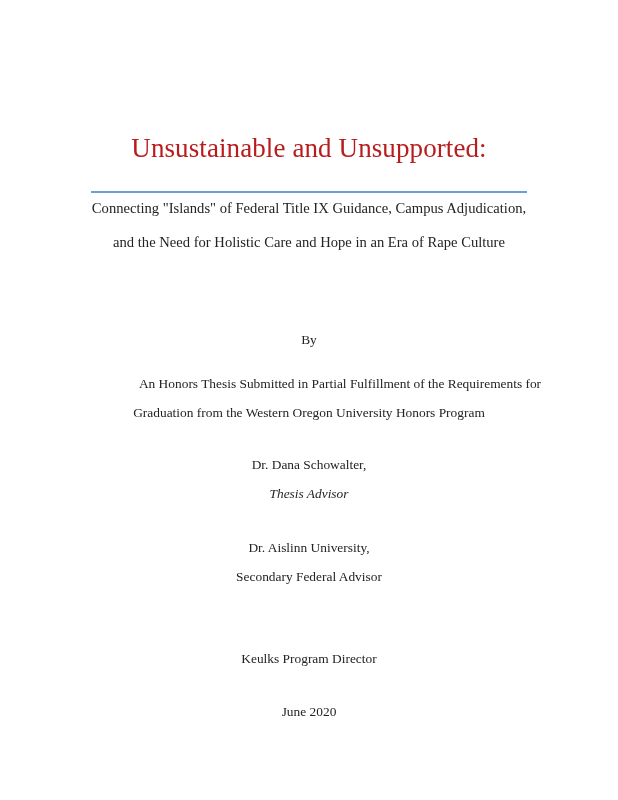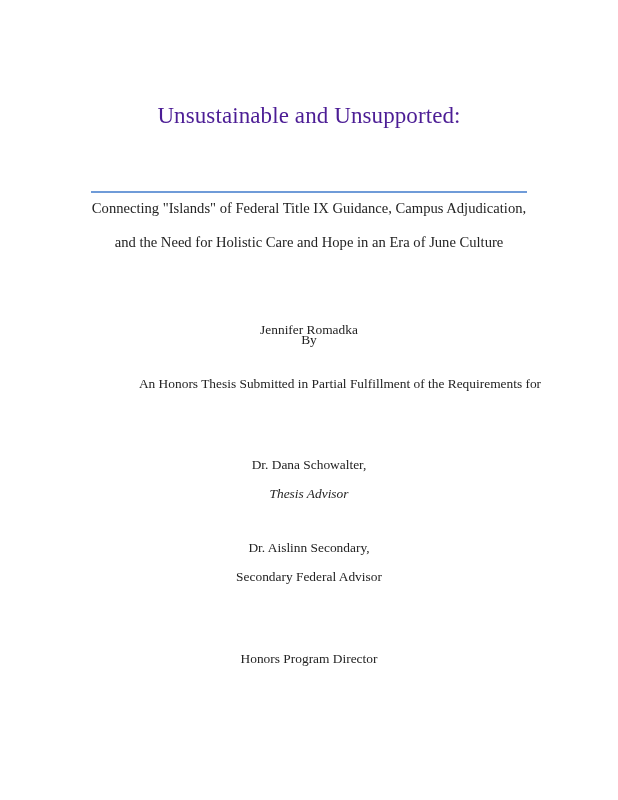--- a/index.html
+++ b/index.html
@@ -26,24 +26,25 @@
       position: absolute;
       left: 0;
       width: 618px;
       text-align: center;
       white-space: nowrap;
       font-size: 13.4px;
       line-height: 16px;
       color: #232323;
     }
     .title {
-      font-size: 23px;
+      font-size: 27px;
       line-height: 28px;
-      color: #4c1d95;
+      color: #b91c1c;
       letter-spacing: 0.1px;
+      margin-top: 32px;
     }
     .subtitle {
       font-size: 14.6px;
       line-height: 18px;
       color: #232323;
     }
     .rule {
       position: absolute;
       left: 91px;
       top: 191px;
@@ -56,34 +57,35 @@
 <body>
 
 <div class="page">
 
   <div class="line title" style="top:102px;">Unsustainable and Unsupported:</div>
 
   <div class="rule"></div>
 
   <div class="line subtitle" style="top:199px;">Connecting "Islands" of Federal Title IX Guidance, Campus Adjudication,</div>
 
-  <div class="line subtitle" style="top:233px;">and the Need for Holistic Care and Hope in an Era of June Culture</div>
+  <div class="line subtitle" style="top:233px;">and the Need for Holistic Care and Hope in an Era of Rape Culture</div>
 
   <div class="line" style="top:292px;margin-top:40px;">By</div>
 
-  <div class="line" style="top:322px;">Jennifer Romadka</div>
 
   <div class="line" style="top:376px;padding-left:31px;">An Honors Thesis Submitted in Partial Fulfillment of the Requirements for</div>
 
+  <div class="line" style="top:405px;">Graduation from the Western Oregon University Honors Program</div>
 
   <div class="line" style="top:457px;">Dr. Dana Schowalter,</div>
 
   <div class="line" style="top:486px;font-style:italic;">Thesis Advisor</div>
 
-  <div class="line" style="top:540px;">Dr. Aislinn Secondary,</div>
+  <div class="line" style="top:540px;">Dr. Aislinn University,</div>
 
   <div class="line" style="top:569px;">Secondary Federal Advisor</div>
 
 
-  <div class="line" style="top:651px;">Honors Program Director</div>
+  <div class="line" style="top:651px;">Keulks Program Director</div>
 
+  <div class="line" style="top:704px;">June 2020</div>
 
 </div>
 
 </body></html>

